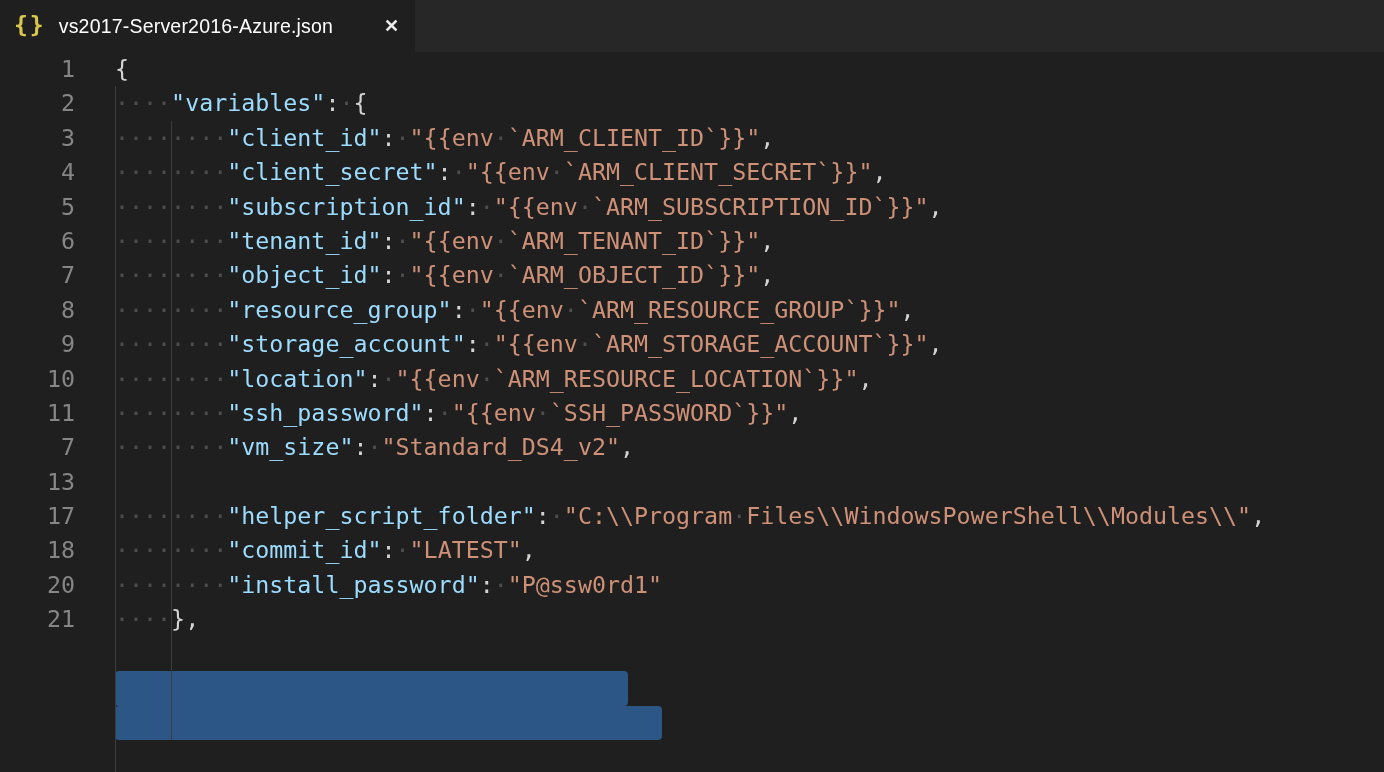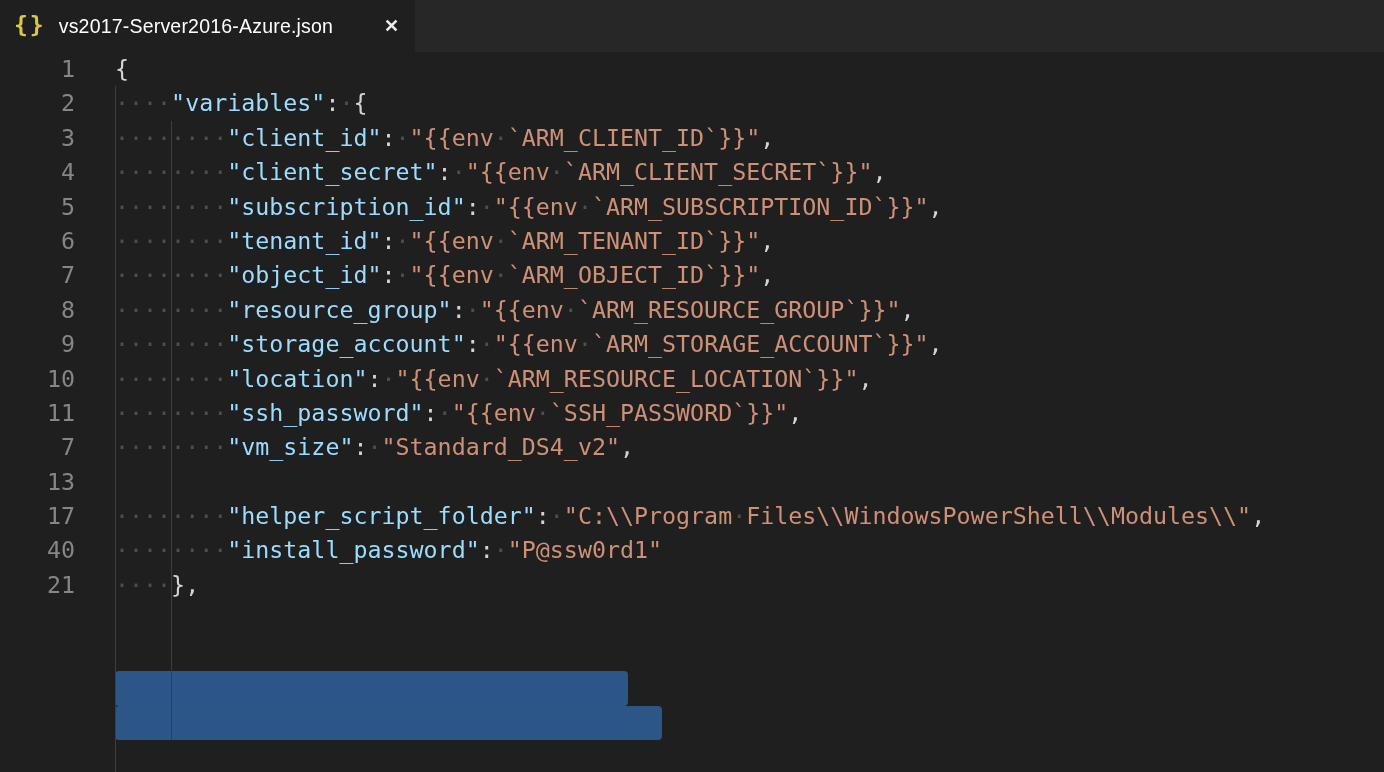--- a/index.html
+++ b/index.html
@@ -133,21 +133,25 @@
         </div>
         <div class="row">
           <span class="gutter">13</span>
           <span class="code"></span>
         </div>
         <div class="row">
           <span class="gutter">17</span>
           <span class="code"><span class="ws">········</span><span class="key">"helper_script_folder"</span><span class="pn">:</span><span class="ws">·</span><span class="str">"C:\\Program</span><span class="ws">·</span><span class="str">Files\\WindowsPowerShell\\Modules\\"</span><span class="pn">,</span></span>
         </div>
         <div class="row">
-          <span class="gutter">40</span>
+          <span class="gutter">18</span>
+          <span class="code"><span class="ws">········</span><span class="key">"commit_id"</span><span class="pn">:</span><span class="ws">·</span><span class="str">"LATEST"</span><span class="pn">,</span></span>
+        </div>
+        <div class="row">
+          <span class="gutter">20</span>
           <span class="code"><span class="ws">········</span><span class="key">"install_password"</span><span class="pn">:</span><span class="ws">·</span><span class="str">"P@ssw0rd1"</span></span>
         </div>
         <div class="row">
           <span class="gutter">21</span>
           <span class="code"><span class="ws">····</span><span class="pn">},</span></span>
         </div>
       </div>
   </div>
 
 </div>

